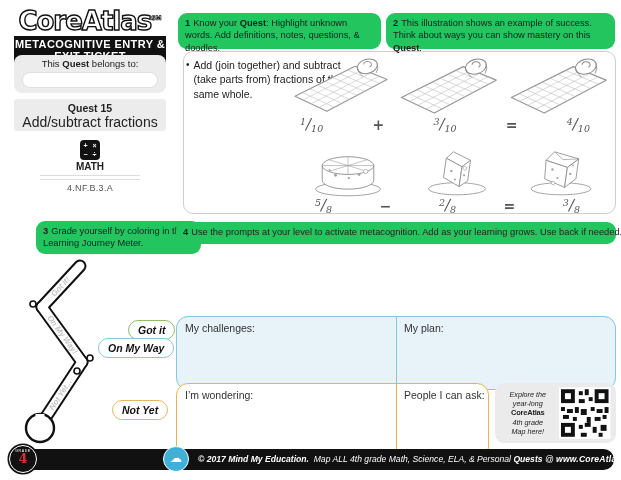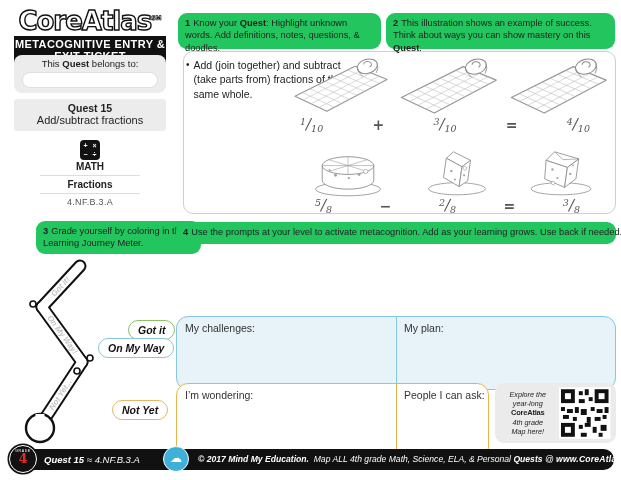--- a/index.html
+++ b/index.html
@@ -14,21 +14,21 @@
   .banner { margin-top:1px; background:#111; color:#fff; font-weight:bold; font-size:11px;
             letter-spacing:0.4px; padding:2px 0 3px; }
   .belongs-box { position:absolute; left:14px; top:55px; width:152px; height:38px; background:#ececec;
                  border-radius:8px; text-align:center; }
   .belongs-box .lbl { font-size:9.5px; padding-top:3px; color:#222; }
   .name-input { position:absolute; left:8px; top:17px; width:136px; height:16px; border:1px solid #e0e0e0;
                 border-radius:8px; background:#fff; outline:none; font-size:9px; padding:0 6px; }
   .quest-box { position:absolute; left:14px; top:99px; width:152px; height:32px; background:#ececec;
                border-radius:3px; text-align:center; padding-top:3px; }
   .quest-box .t { font-size:10.5px; font-weight:bold; }
-  .quest-box .s { font-size:11px; }
+  .quest-box .s { font-size:14px; }
   .subject-block { position:absolute; left:14px; top:134px; width:152px; text-align:center; }
   .math-icon { display:inline-grid; grid-template-columns:9px 9px; grid-template-rows:9px 9px;
                background:#111; border-radius:4px; padding:1px; }
   .math-icon span { color:#fff; font-size:7px; font-weight:bold; line-height:9px; }
   .subj { font-size:10px; font-weight:bold; margin-top:1px; }
   .subj-div { border-top:1px solid #ddd; margin:3px 26px; }
   .standard { font-size:9px; color:#555; letter-spacing:0.3px; }
 
   
   .bubble { position:absolute; background:#22c55e; border-radius:9px; font-size:9.3px; line-height:1.32;
@@ -203,21 +203,20 @@
 
   <div class="subject-block">
     <div class="math-icon">
       <span>+</span>
       <span>×</span>
       <span>−</span>
       <span>÷</span>
     </div>
     <div class="subj">MATH</div>
     <div class="subj-div"></div>
-    <div class="subj">Fractions</div>
     <div class="subj-div"></div>
     <div class="standard">4.NF.B.3.A</div>
   </div>
 
   <div class="content-frame"></div>
 
   <div class="bubble" id="bubble1">
     <span class="n">1</span><span>Know your </span><b>Quest</b><span>: Highlight unknown words. Add definitions, notes, questions, &amp; doodles.</span>
   </div>
 
@@ -363,22 +362,19 @@
           <rect x="40" y="46" width="4" height="4"></rect>
       </g>
     </svg>
   </div>
 
   <div class="footer-bar">
     <div class="grade-badge">
       <span class="g-lbl">GRADE</span>
       <span class="g-num">4</span>
     </div>
-    <div class="footer-quest">
-      <span class="q">Quest 15</span>&nbsp;<span>≈</span>&nbsp;<span>4.NF.B.3.A</span>
-    </div>
     <div class="brain-circle">☁</div>
     <div class="footer-right">
       <span class="bold">© 2017 Mind My Education.</span>&nbsp;&nbsp;<span>Map ALL 4th grade Math, Science, ELA, &amp; Personal </span><span class="bold">Quests</span><span> @ </span><span class="site">www.CoreAtlas.io</span>
     </div>
   </div>
 
 </div>
 
 </body></html>

